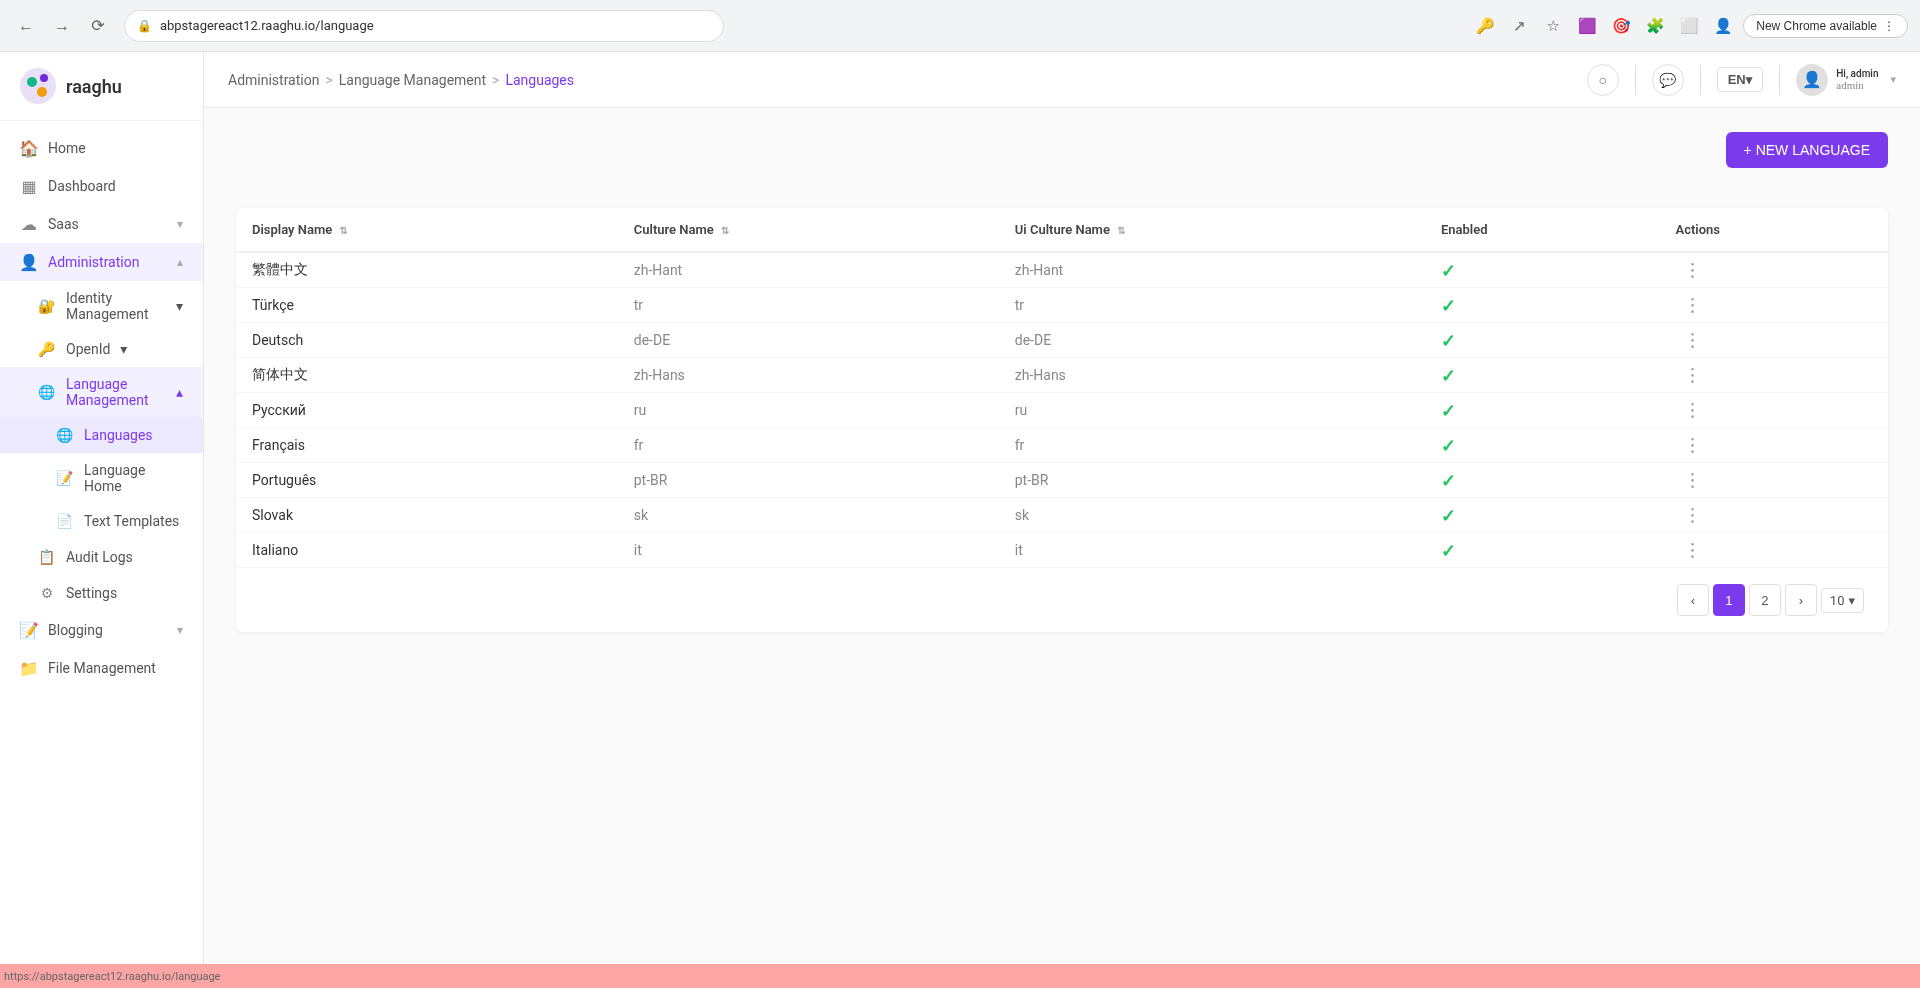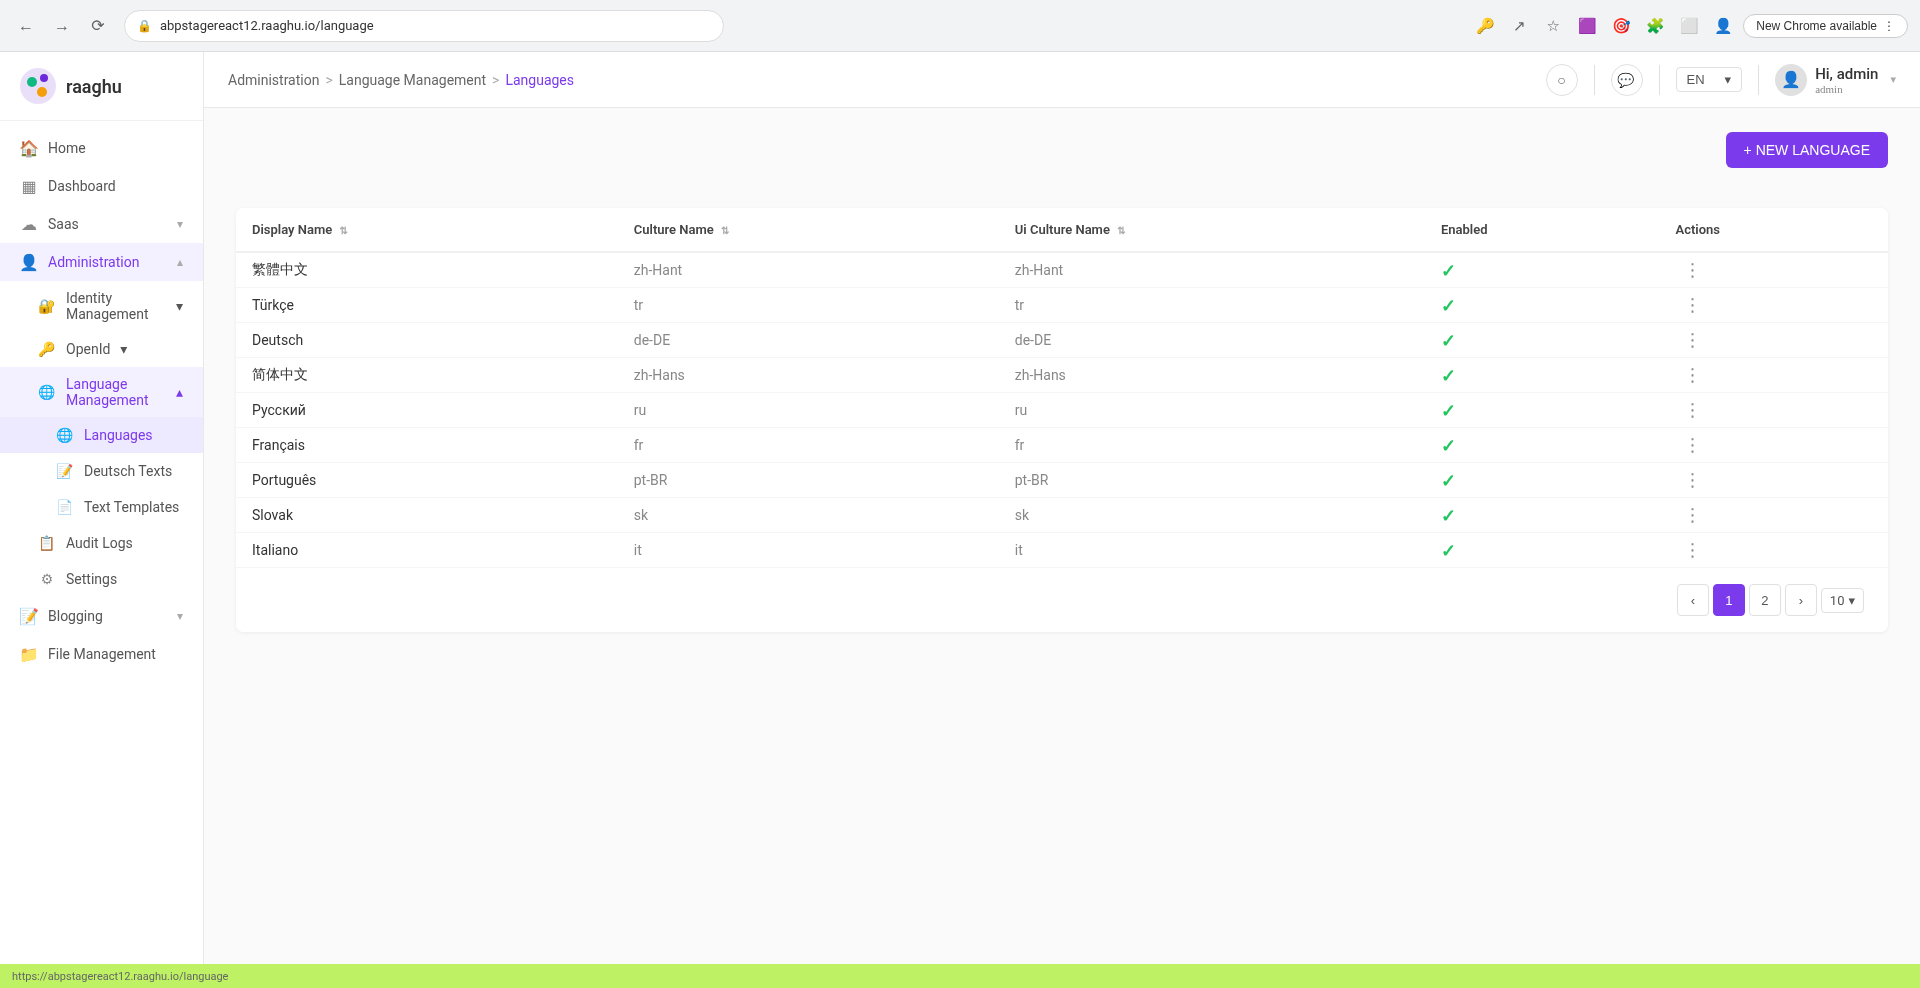--- a/index.html
+++ b/index.html
@@ -86,25 +86,25 @@
       align-items: center;
       padding: 0 24px;
       gap: 16px;
       flex-shrink: 0;
     }
     .breadcrumb { display: flex; align-items: center; gap: 6px; font-size: 14px; color: #666; }
     .breadcrumb .sep { color: #aaa; }
     .breadcrumb .current { color: #7c3aed; }
     .top-bar-actions { display: flex; align-items: center; gap: 16px; margin-left: auto; }
     .top-bar-btn { width: 32px; height: 32px; border-radius: 50%; border: 1px solid #e0e0e0; background: white; cursor: pointer; display: flex; align-items: center; justify-content: center; color: #666; font-size: 14px; }
-    .lang-btn { display: flex; align-items: center; gap: 20px; padding: 4px 10px; border: 1px solid #e0e0e0; border-radius: 4px; cursor: pointer; font-size: 13px; color: #555; background: white; }
+    .lang-btn { display: flex; align-items: center; gap: 0; padding: 4px 10px; border: 1px solid #e0e0e0; border-radius: 4px; cursor: pointer; font-size: 13px; color: #555; background: white; font-weight: bold; }
     .user-info { display: flex; align-items: center; gap: 8px; cursor: pointer; }
     .user-avatar { width: 32px; height: 32px; border-radius: 50%; background: #e0e0e0; display: flex; align-items: center; justify-content: center; color: #666; font-size: 16px; }
     .user-text { display: flex; flex-direction: column; }
-    .user-name { font-size: 15px; font-weight: 500; color: #333; }
+    .user-name { font-size: 10px; font-weight: 500; color: #333; }
     .user-role { font-size: 11px; color: #888; font-family: Liberation Serif, serif; }
     .divider-v { width: 1px; height: 30px; background: #e0e0e0; }
 
     
     .content-area { flex: 1; padding: 24px 32px; overflow-y: auto; background: #fafafa; }
 
     .new-lang-btn {
       display: flex;
       align-items: center;
       gap: 6px;
@@ -173,24 +173,24 @@
       padding: 4px 8px;
       background: white;
       cursor: pointer;
       font-size: 13px;
       color: #555;
     }
 
     
     .status-bar {
       height: 24px;
-      background: #bef264;
-      display: flex;
-      align-items: center;
-      padding: 0 12px;
+      background: #fca5a5;
+      display: flex;
+      align-items: center;
+      padding: 0 4px;
       font-size: 11px;
       color: #666;
       flex-shrink: 0;
     }
 
     .content-wrapper {
       display: flex;
       flex-direction: column;
     }
     .btn-row {
@@ -282,21 +282,21 @@
         <span class="chevron">▴</span>
       </div>
 
       <div class="nav-sub-item active" style="padding-left: 56px; background: #ede9fe;">
         <span class="nav-icon" style="color:#7c3aed;">🌐</span>
         <span style="color:#7c3aed;">Languages</span>
       </div>
 
       <div class="nav-sub-item" style="padding-left: 56px;">
         <span class="nav-icon">📝</span>
-        <span>Deutsch Texts</span>
+        <span>Language Home</span>
       </div>
 
       <div class="nav-sub-item" style="padding-left: 56px;">
         <span class="nav-icon">📄</span>
         <span>Text Templates</span>
       </div>
 
       <div class="nav-sub-item">
         <span class="nav-icon">📋</span>
         <span>Audit Logs</span>

